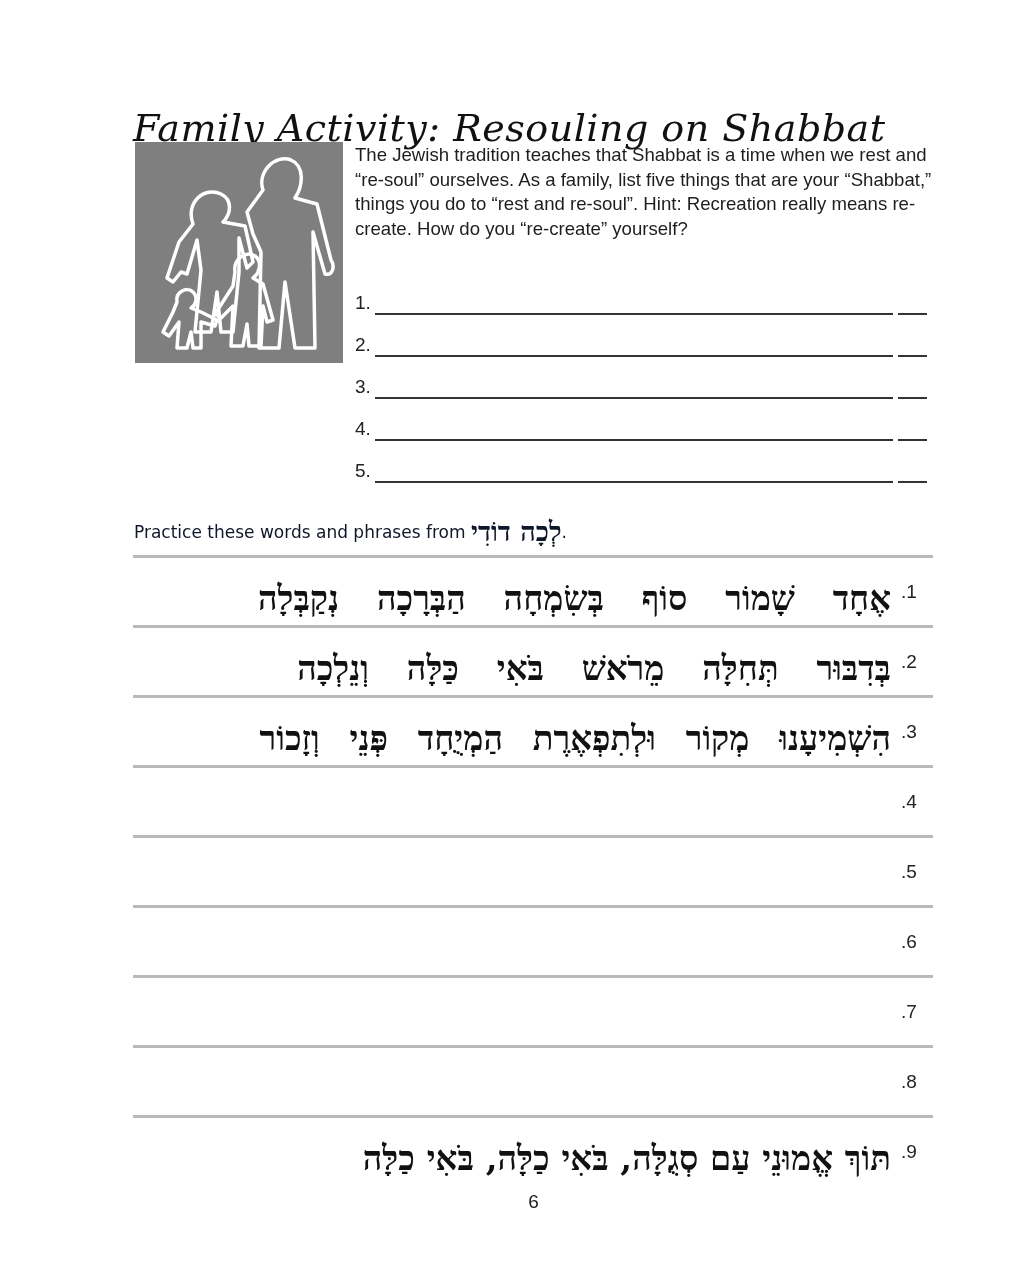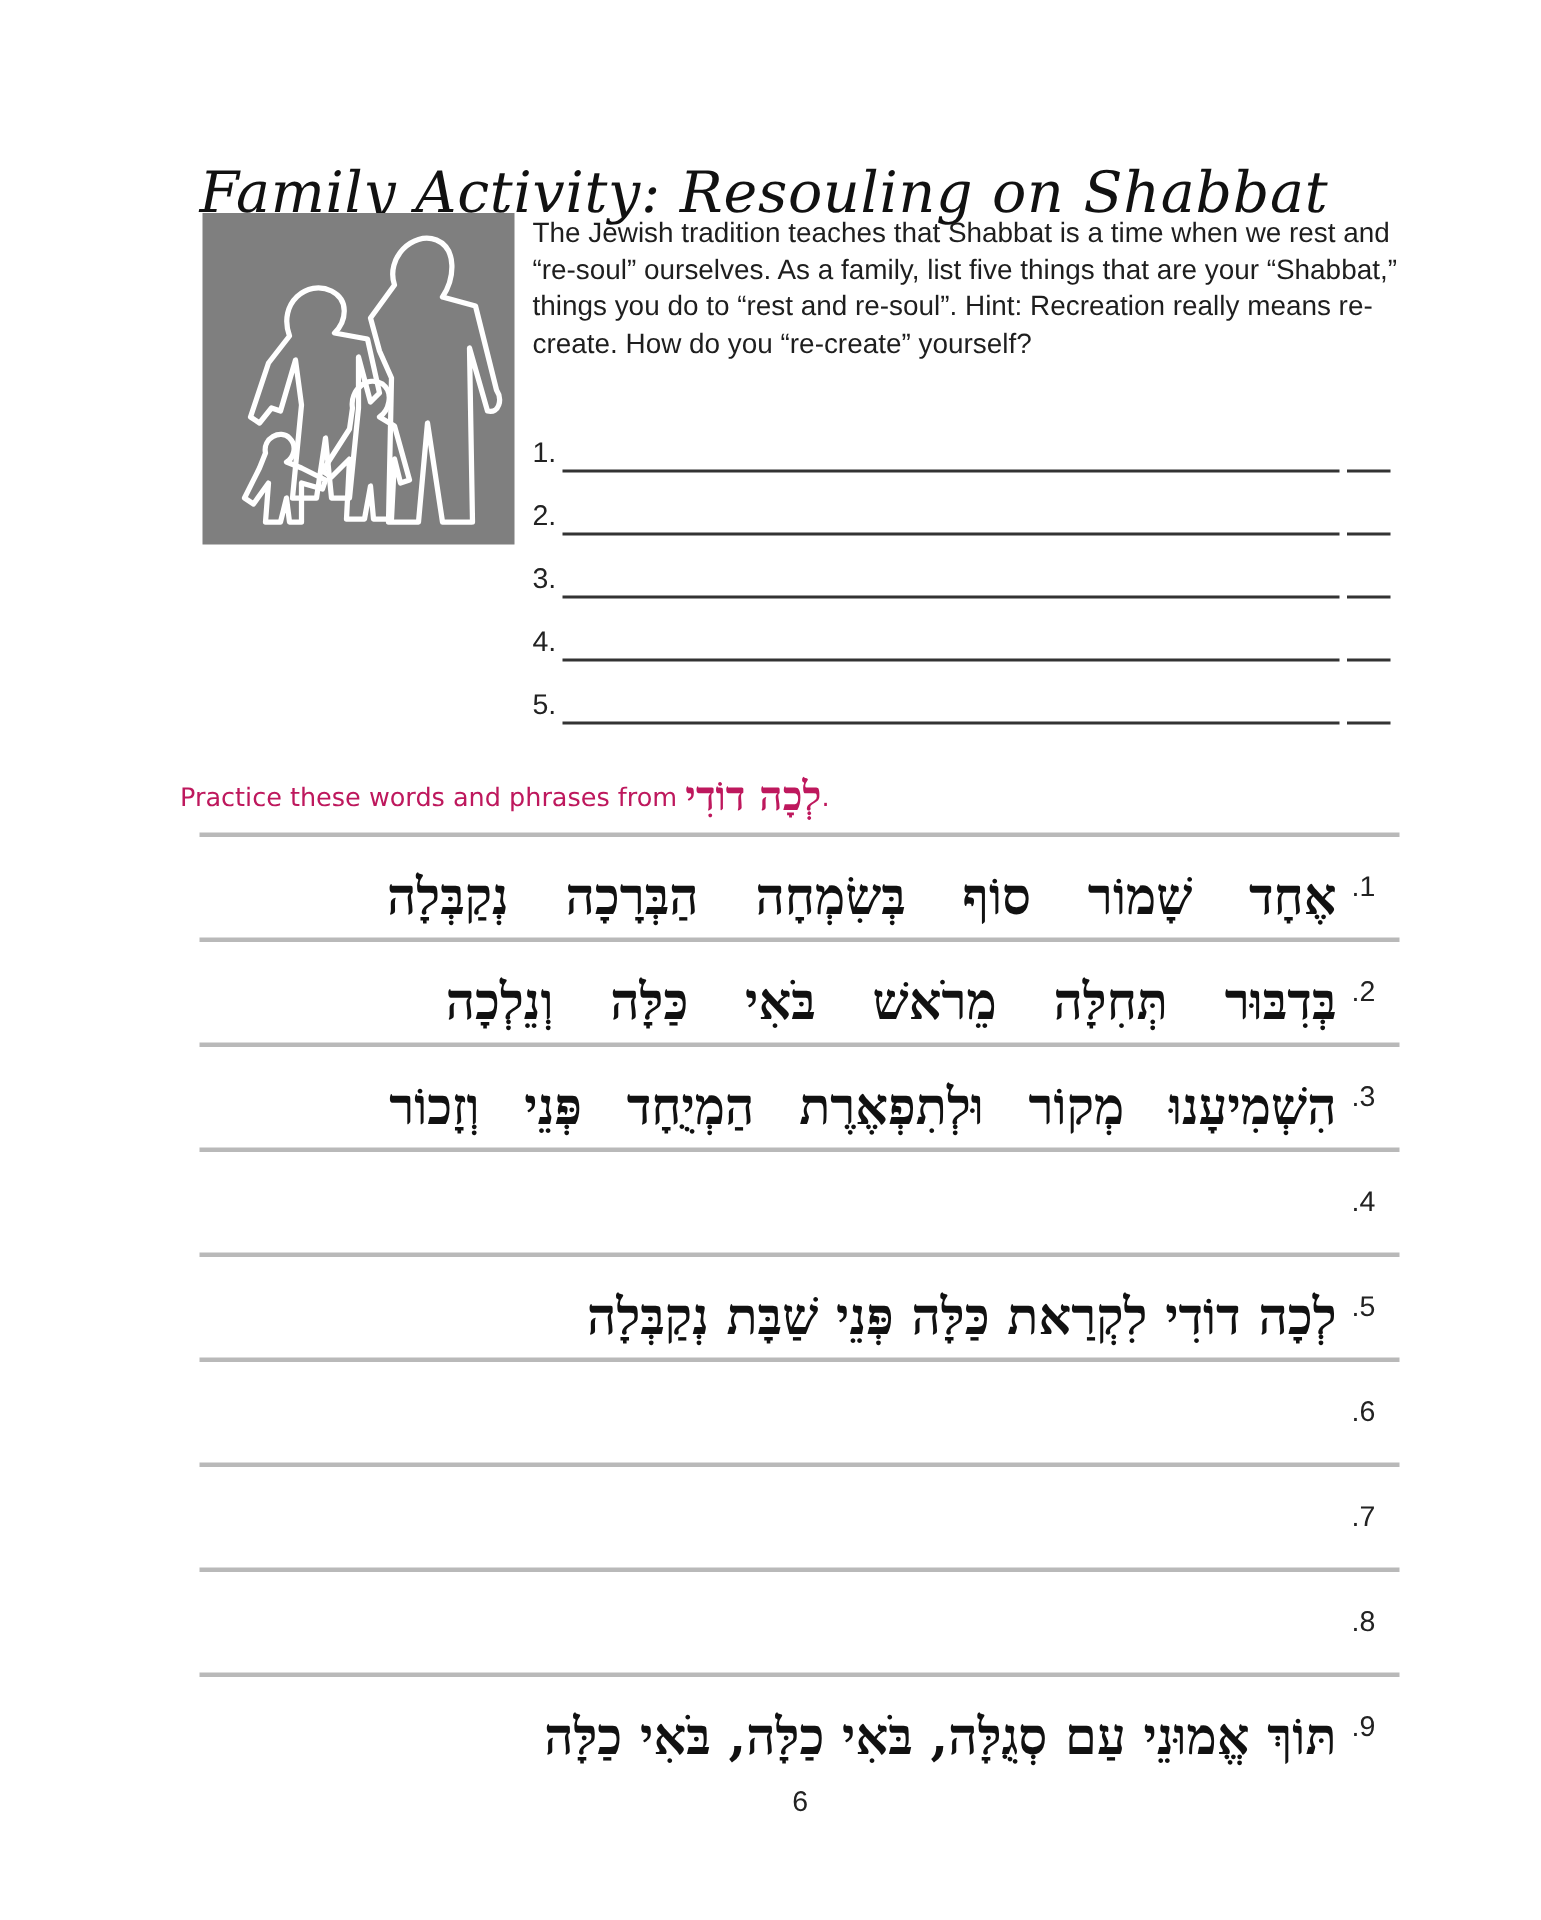--- a/index.html
+++ b/index.html
@@ -27,22 +27,22 @@
   }
   .answer-line {
     position: absolute; left: 20px; top: 21px; width: 518px; height: 0;
     border-bottom: 2px solid #333;
   }
   .answer-line-short {
     position: absolute; left: 543px; top: 21px; width: 29px; height: 0;
     border-bottom: 2px solid #333;
   }
   .practice-heading {
-    position: absolute; left: 120px; top: 516px;
-    font-family: "DejaVu Sans", sans-serif; font-size: 17px; color: #be185d;
+    position: absolute; left: 134px; top: 516px;
+    font-family: "DejaVu Sans", sans-serif; font-size: 17px; color: #0f172a;
   }
   .practice-heading .heb {
     font-family: "DejaVu Serif", serif; font-size: 27px; font-weight: bold; vertical-align: -3px;
   }
   .phrase-list { position: absolute; left: 133px; top: 555px; width: 800px; }
   .rule { height: 3px; background: #b9b9b9; }
   .phrase-row {
     height: 67px; position: relative;
     display: flex; flex-direction: row-reverse; align-items: center;
   }
@@ -134,21 +134,20 @@
     <span class="phrase-num">3.</span>
     <span class="phrase-text words" style="word-spacing:18px">הִשְׁמִיעָנוּ מְקוֹר וּלְתִפְאֶרֶת הַמְיֻחָד פְּנֵי וְזָכוֹר</span>
   </div>
   <div class="rule"></div>
   <div class="phrase-row">
     <span class="phrase-num">4.</span>
   </div>
   <div class="rule"></div>
   <div class="phrase-row">
     <span class="phrase-num">5.</span>
-    <span class="phrase-text">לְכָה דוֹדִי לִקְרַאת כַּלָּה פְּנֵי שַׁבָּת נְקַבְּלָה</span>
   </div>
   <div class="rule"></div>
   <div class="phrase-row">
     <span class="phrase-num">6.</span>
   </div>
   <div class="rule"></div>
   <div class="phrase-row">
     <span class="phrase-num">7.</span>
   </div>
   <div class="rule"></div>

